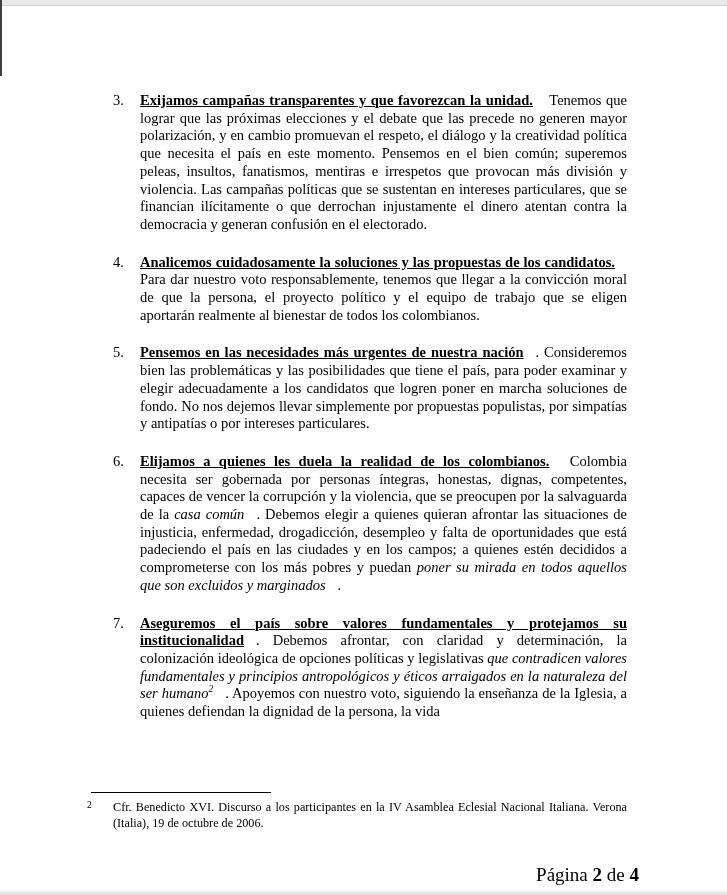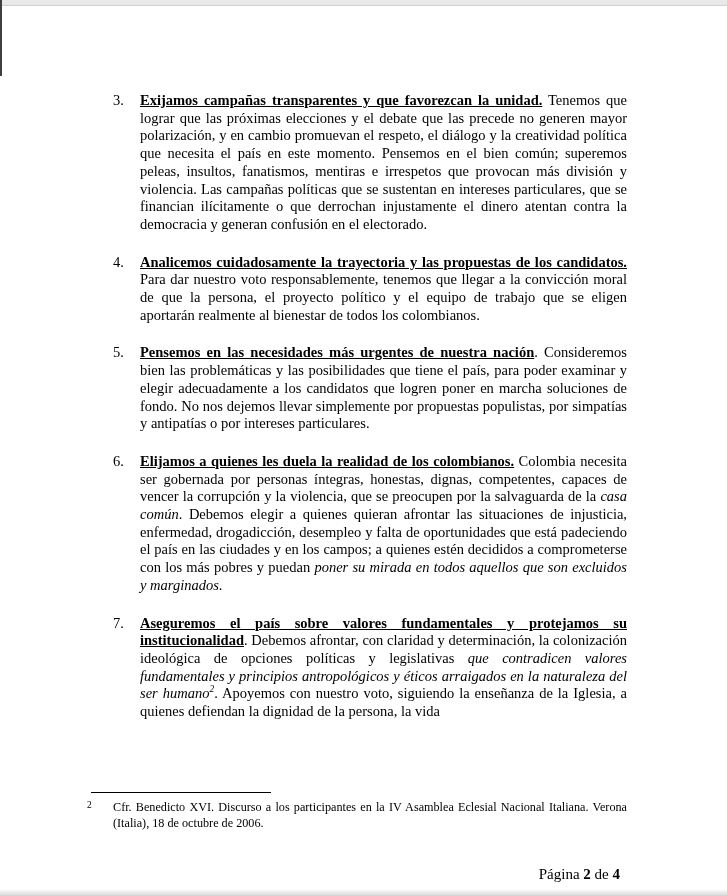--- a/index.html
+++ b/index.html
@@ -27,81 +27,81 @@
   
   .content {
     position:absolute; top:92px; left:113px; width:514px;
   }
   .list-item {
     display:flex; margin-bottom:20px;
     font-size:14.5px; line-height:17.7px;
   }
   .item-number { flex:none; width:27px; }
   .item-text { flex:1; text-align:justify; }
-  .seg-regular { font-weight:normal; font-style:normal; }
+  .seg-regular { font-weight:normal; font-style:normal;margin-left:12px; }
   .seg-bold { font-weight:bold;text-decoration:underline; }
   .seg-italic { font-style:italic; }
   .item-text sup { font-size:9.5px; line-height:0; vertical-align:super; }
 
   
   .footnote-rule {
     position:absolute; left:91px; top:792px; width:180px; height:1px; background:#000;
   }
   .footnote {
     position:absolute; left:87px; top:799px; width:540px;
     display:flex; font-size:12.2px; line-height:16.4px;
   }
   .footnote-marker {
     flex:none; width:26px; font-size:9.5px; position:relative; top:-2px;
   }
   .footnote-text { flex:1; text-align:justify; }
 
   
   .page-footer {
-    position:absolute; top:866px; right:107px;
-    font-size:15px; line-height:17px; white-space:nowrap;
+    position:absolute; top:866px; right:88px;
+    font-size:19px; line-height:17px; white-space:nowrap;
   }
   .page-footer .num { font-weight:bold; }
 </style>
 </head>
 <body>
 
 <div class="screen">
 
   <div class="top-bar"></div>
   <div class="left-edge-mark"></div>
 
   <div class="content">
       <div class="list-item">
         <span class="item-number">3.</span>
         <div class="item-text"><span class="seg-bold">Exijamos campañas transparentes y que favorezcan la unidad.</span><span class="seg-regular">  Tenemos que lograr que las próximas elecciones y el debate que las precede no generen mayor polarización, y en cambio promuevan el respeto, el diálogo y la creatividad política que necesita el país en este momento.  Pensemos en el bien común; superemos peleas, insultos, fanatismos, mentiras e irrespetos que provocan más división y violencia.  Las campañas políticas que se sustentan en intereses particulares, que se financian ilícitamente o que derrochan injustamente el dinero atentan contra la democracia y generan confusión en el electorado.</span></div>
       </div>
       <div class="list-item">
         <span class="item-number">4.</span>
-        <div class="item-text"><span class="seg-bold">Analicemos cuidadosamente la trayectoria y las propuestas de los candidatos.</span><span class="seg-regular"> Para dar nuestro voto responsablemente, tenemos que llegar a la convicción moral de que la persona, el proyecto político y el equipo de trabajo que se eligen aportarán realmente al bienestar de todos los colombianos.</span></div>
+        <div class="item-text"><span class="seg-bold">Analicemos cuidadosamente la soluciones y las propuestas de los candidatos.</span><span class="seg-regular"> Para dar nuestro voto responsablemente, tenemos que llegar a la convicción moral de que la persona, el proyecto político y el equipo de trabajo que se eligen aportarán realmente al bienestar de todos los colombianos.</span></div>
       </div>
       <div class="list-item">
         <span class="item-number">5.</span>
         <div class="item-text"><span class="seg-bold">Pensemos en las necesidades más urgentes de nuestra nación</span><span class="seg-regular">.  Consideremos bien las problemáticas y las posibilidades que tiene el país, para poder examinar y elegir adecuadamente a los candidatos que logren poner en marcha soluciones de fondo.  No nos dejemos llevar simplemente por propuestas populistas, por simpatías y antipatías o por intereses particulares.</span></div>
       </div>
       <div class="list-item">
         <span class="item-number">6.</span>
         <div class="item-text"><span class="seg-bold">Elijamos a quienes les duela la realidad de los colombianos.</span><span class="seg-regular"> Colombia necesita ser gobernada por personas íntegras, honestas, dignas, competentes, capaces de vencer la corrupción y la violencia, que se preocupen por la salvaguarda de la </span><span class="seg-italic">casa común</span><span class="seg-regular">. Debemos elegir a quienes quieran afrontar las situaciones de injusticia, enfermedad, drogadicción, desempleo y falta de oportunidades que está padeciendo el país en las ciudades y en los campos; a quienes estén decididos a comprometerse con los más pobres y puedan </span><span class="seg-italic">poner su mirada en todos aquellos que son excluidos y marginados</span><span class="seg-regular">.</span></div>
       </div>
       <div class="list-item">
         <span class="item-number">7.</span>
         <div class="item-text"><span class="seg-bold">Aseguremos el país sobre valores fundamentales y protejamos su institucionalidad</span><span class="seg-regular">.  Debemos afrontar, con claridad y determinación, la colonización ideológica de opciones políticas y legislativas </span><span class="seg-italic">que contradicen valores fundamentales y principios antropológicos y éticos arraigados en la naturaleza del ser humano</span><sup class="seg-italic">2</sup><span class="seg-regular">.  Apoyemos con nuestro voto, siguiendo la enseñanza de la Iglesia, a quienes defiendan la dignidad de la persona, la vida</span></div>
       </div>
     </div>
 
   <div class="footnote-rule"></div>
 
   <div class="footnote">
     <span class="footnote-marker">2</span>
-    <span class="footnote-text">Cfr. Benedicto XVI.  Discurso a los participantes en la IV Asamblea Eclesial Nacional Italiana. Verona (Italia), 18 de octubre de 2006.</span>
+    <span class="footnote-text">Cfr. Benedicto XVI.  Discurso a los participantes en la IV Asamblea Eclesial Nacional Italiana. Verona (Italia), 19 de octubre de 2006.</span>
   </div>
 
   <div class="page-footer">
     <span>Página</span>
     <span class="num">2</span>
     <span>de</span>
     <span class="num">4</span>
   </div>
 
   <div class="bottom-edge"></div>

